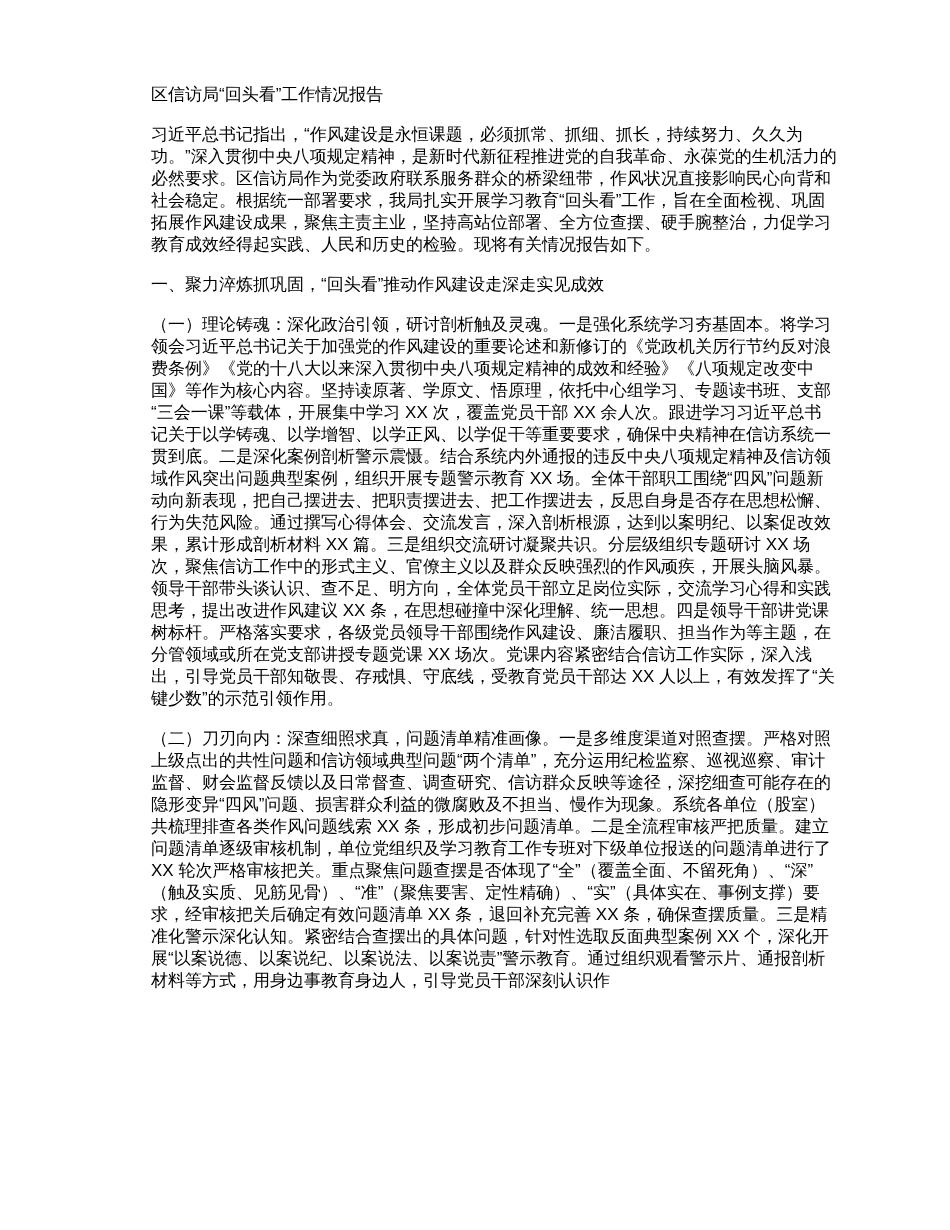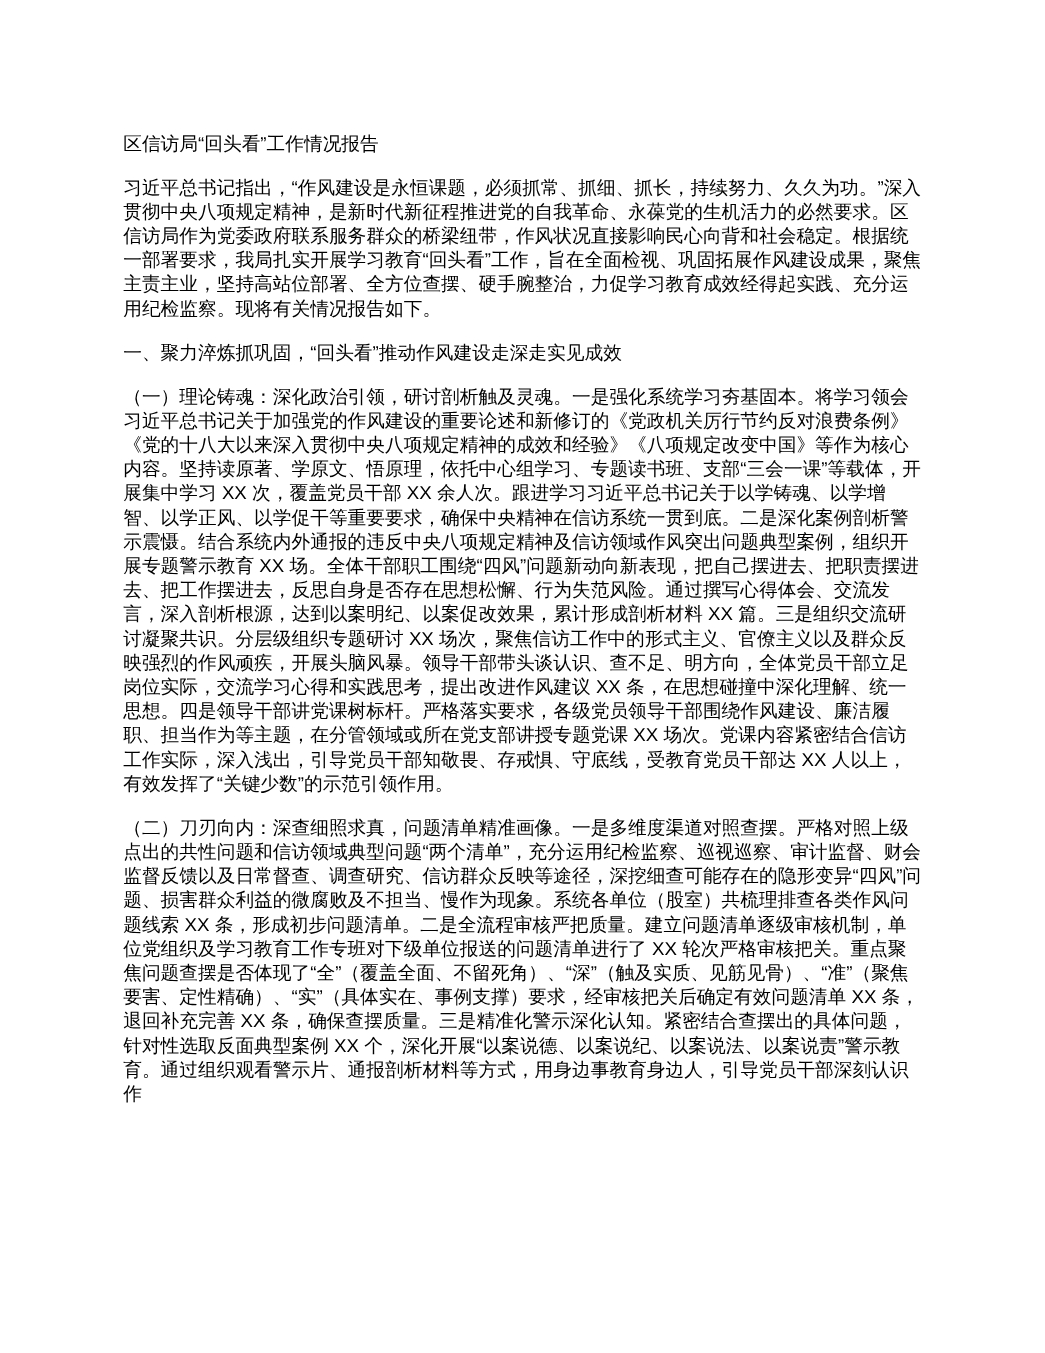--- a/index.html
+++ b/index.html
@@ -11,42 +11,43 @@
     position: relative;
     width: 950px;
     height: 1230px;
     background: #ffffff;
     overflow: hidden;
     font-family: "Liberation Sans", sans-serif;
     color: #000000;
   }
   .content {
     box-sizing: border-box;
-    padding: 120px 112px 0 112px;
+    padding: 84px 112px 0 112px;
+    margin-left: 39px;
   }
   .doc-title,
   .doc-para,
   .doc-heading {
     margin: 0 0 18px 0;
     font-size: 17px;
     line-height: 22px;
     font-weight: normal;
     text-align: left;
     word-break: break-all;
     overflow-wrap: break-word;
   }
 </style>
 </head>
 <body>
 
 <div class="page">
   <div class="content">
     <p class="doc-title">区信访局“回头看”工作情况报告</p>
 
-    <p class="doc-para">习近平总书记指出，“作风建设是永恒课题，必须抓常、抓细、抓长，持续努力、久久为功。”深入贯彻中央八项规定精神，是新时代新征程推进党的自我革命、永葆党的生机活力的必然要求。区信访局作为党委政府联系服务群众的桥梁纽带，作风状况直接影响民心向背和社会稳定。根据统一部署要求，我局扎实开展学习教育“回头看”工作，旨在全面检视、巩固拓展作风建设成果，聚焦主责主业，坚持高站位部署、全方位查摆、硬手腕整治，力促学习教育成效经得起实践、充分运用纪检监察。现将有关情况报告如下。</p>
+    <p class="doc-para">习近平总书记指出，“作风建设是永恒课题，必须抓常、抓细、抓长，持续努力、久久为功。”深入贯彻中央八项规定精神，是新时代新征程推进党的自我革命、永葆党的生机活力的必然要求。区信访局作为党委政府联系服务群众的桥梁纽带，作风状况直接影响民心向背和社会稳定。根据统一部署要求，我局扎实开展学习教育“回头看”工作，旨在全面检视、巩固拓展作风建设成果，聚焦主责主业，坚持高站位部署、全方位查摆、硬手腕整治，力促学习教育成效经得起实践、人民和历史的检验。现将有关情况报告如下。</p>
 
     <p class="doc-heading">一、聚力淬炼抓巩固，“回头看”推动作风建设走深走实见成效</p>
 
 
     <p class="doc-para">（一）理论铸魂：深化政治引领，研讨剖析触及灵魂。一是强化系统学习夯基固本。将学习领会习近平总书记关于加强党的作风建设的重要论述和新修订的《党政机关厉行节约反对浪费条例》《党的十八大以来深入贯彻中央八项规定精神的成效和经验》《八项规定改变中国》等作为核心内容。坚持读原著、学原文、悟原理，依托中心组学习、专题读书班、支部“三会一课”等载体，开展集中学习 XX 次，覆盖党员干部 XX 余人次。跟进学习习近平总书记关于以学铸魂、以学增智、以学正风、以学促干等重要要求，确保中央精神在信访系统一贯到底。二是深化案例剖析警示震慑。结合系统内外通报的违反中央八项规定精神及信访领域作风突出问题典型案例，组织开展专题警示教育 XX 场。全体干部职工围绕“四风”问题新动向新表现，把自己摆进去、把职责摆进去、把工作摆进去，反思自身是否存在思想松懈、行为失范风险。通过撰写心得体会、交流发言，深入剖析根源，达到以案明纪、以案促改效果，累计形成剖析材料 XX 篇。三是组织交流研讨凝聚共识。分层级组织专题研讨 XX 场次，聚焦信访工作中的形式主义、官僚主义以及群众反映强烈的作风顽疾，开展头脑风暴。领导干部带头谈认识、查不足、明方向，全体党员干部立足岗位实际，交流学习心得和实践思考，提出改进作风建议 XX 条，在思想碰撞中深化理解、统一思想。四是领导干部讲党课树标杆。严格落实要求，各级党员领导干部围绕作风建设、廉洁履职、担当作为等主题，在分管领域或所在党支部讲授专题党课 XX 场次。党课内容紧密结合信访工作实际，深入浅出，引导党员干部知敬畏、存戒惧、守底线，受教育党员干部达 XX 人以上，有效发挥了“关键少数”的示范引领作用。</p>
 
     <p class="doc-para">（二）刀刃向内：深查细照求真，问题清单精准画像。一是多维度渠道对照查摆。严格对照上级点出的共性问题和信访领域典型问题“两个清单”，充分运用纪检监察、巡视巡察、审计监督、财会监督反馈以及日常督查、调查研究、信访群众反映等途径，深挖细查可能存在的隐形变异“四风”问题、损害群众利益的微腐败及不担当、慢作为现象。系统各单位（股室）共梳理排查各类作风问题线索 XX 条，形成初步问题清单。二是全流程审核严把质量。建立问题清单逐级审核机制，单位党组织及学习教育工作专班对下级单位报送的问题清单进行了 XX 轮次严格审核把关。重点聚焦问题查摆是否体现了“全”（覆盖全面、不留死角）、“深”（触及实质、见筋见骨）、“准”（聚焦要害、定性精确）、“实”（具体实在、事例支撑）要求，经审核把关后确定有效问题清单 XX 条，退回补充完善 XX 条，确保查摆质量。三是精准化警示深化认知。紧密结合查摆出的具体问题，针对性选取反面典型案例 XX 个，深化开展“以案说德、以案说纪、以案说法、以案说责”警示教育。通过组织观看警示片、通报剖析材料等方式，用身边事教育身边人，引导党员干部深刻认识作</p>
   </div>
 </div>
 

